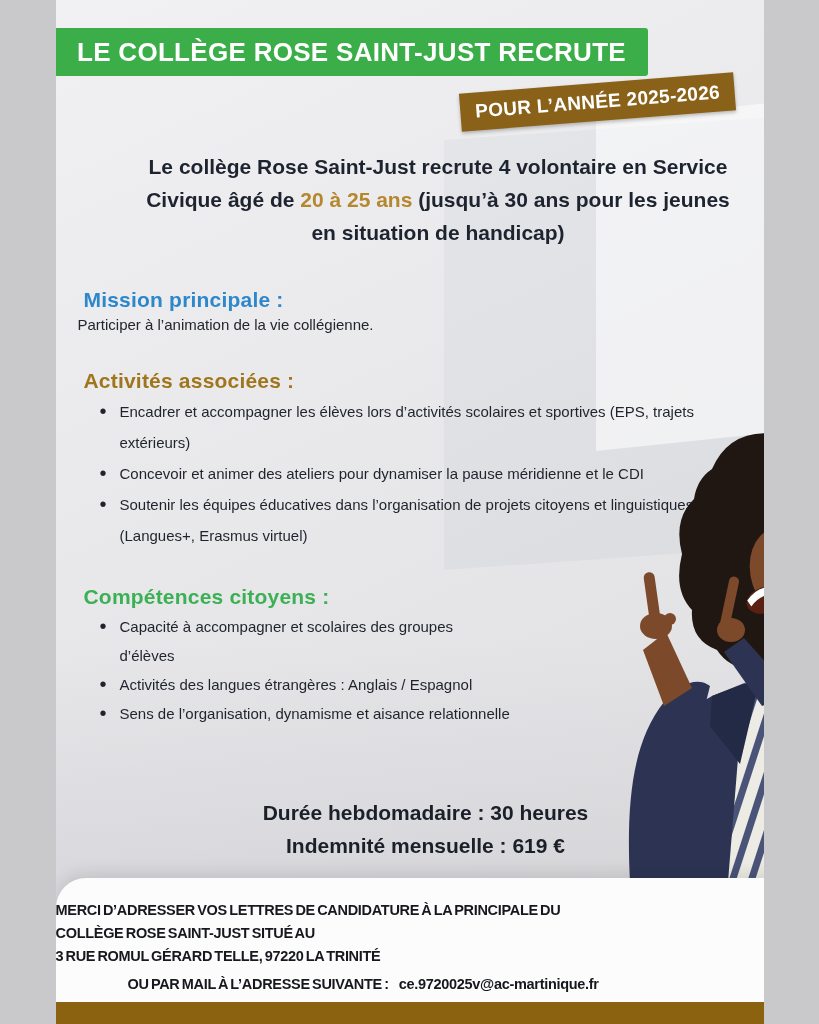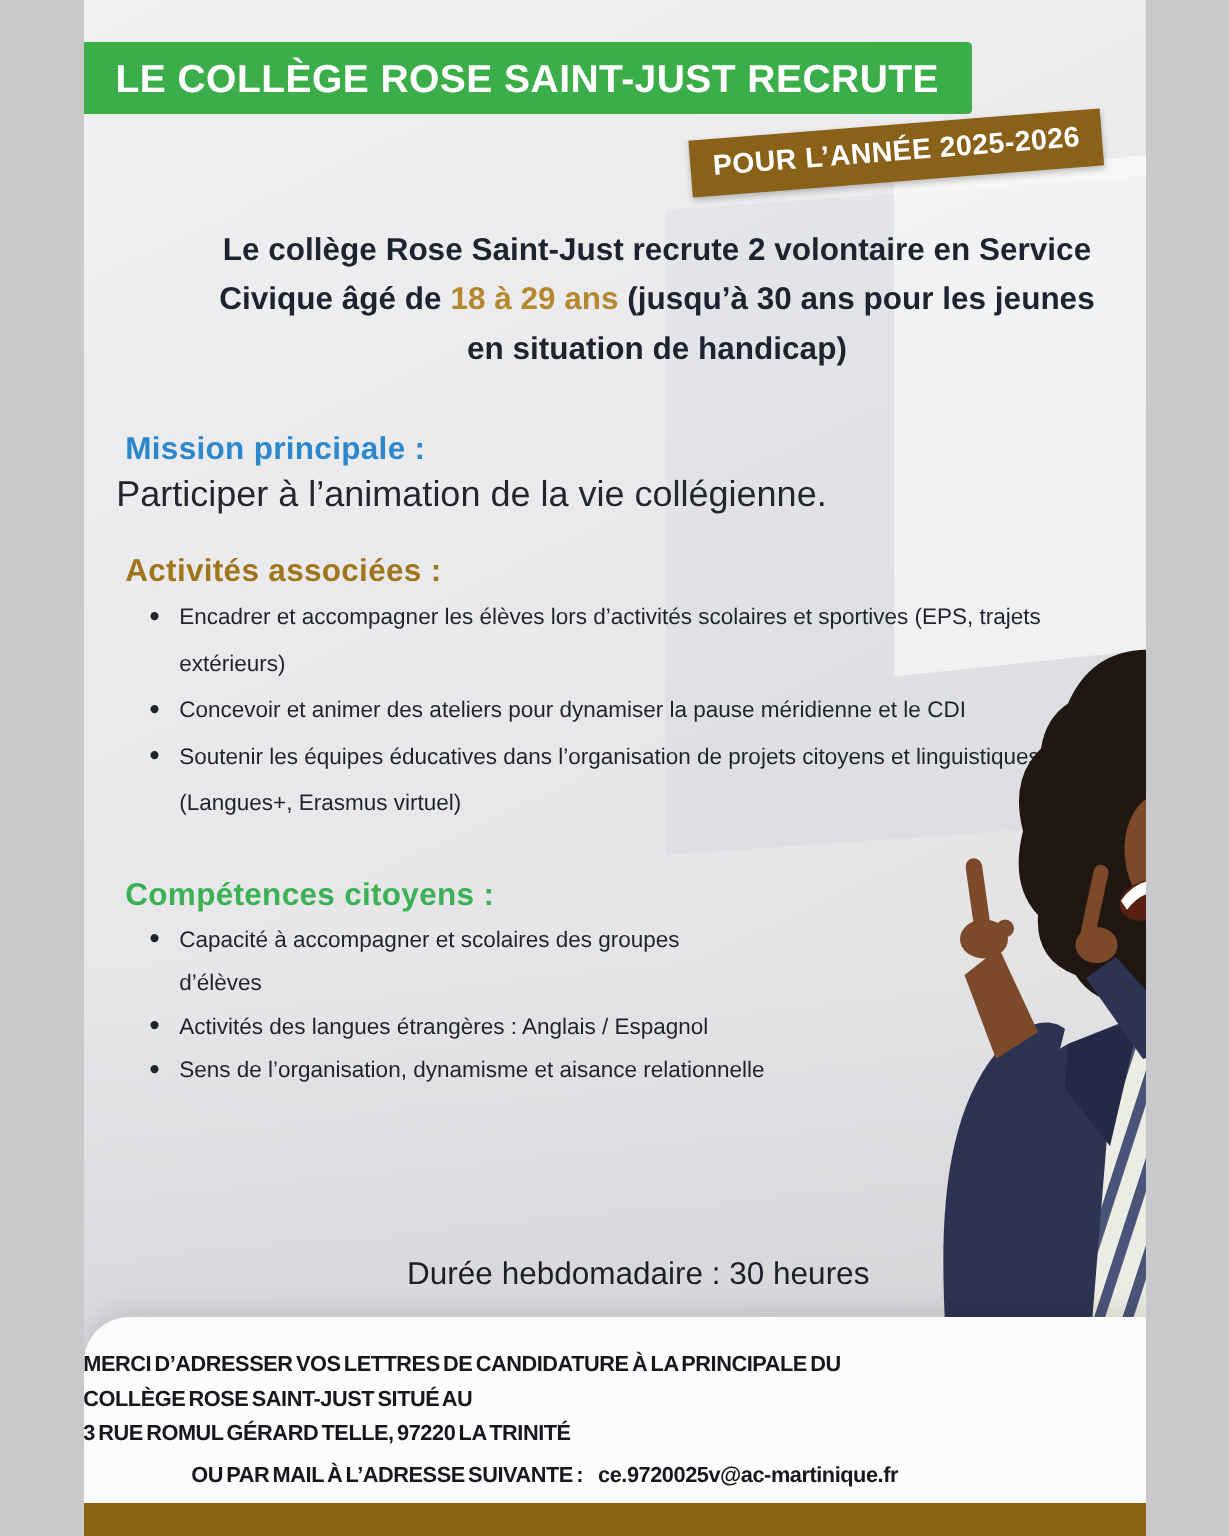--- a/index.html
+++ b/index.html
@@ -32,35 +32,35 @@
     position:absolute; left:85px; top:150px; width:595px; text-align:center;
     font-size:21px; font-weight:bold; line-height:33px; color:#1E2330;
   }
   .intro .gold{ color:#B5872E; }
 
   .sec-heading{ position:absolute; font-size:21px; font-weight:bold; letter-spacing:0.2px; }
   .h-mission{ left:28px; top:288px; color:#2D87CB; }
   .h-activities{ left:28px; top:369px; color:#A0761D; }
   .h-competences{ left:28px; top:585px; color:#3CB054; }
 
-  .mission-body{ position:absolute; left:22px; top:316px; font-size:24px; color:#23262E; }
+  .mission-body{ position:absolute; left:22px; top:316px; font-size:15px; color:#23262E; }
 
   ul.bullets{ position:absolute; left:44px; list-style:none; color:#1F232C; }
   ul.bullets li{ position:relative; padding-left:20px; font-size:15px; }
   ul.bullets li::before{ content:"•"; position:absolute; left:0; top:0; font-size:20px; color:#1F232C; }
   .activities-list{ top:396px; }
   .activities-list li{ line-height:31px; }
   .competences-list{ top:612px; }
   .competences-list li{ line-height:29px; }
   .w-a1{ max-width:620px; } .w-a2{ max-width:560px; } .w-a3{ max-width:610px; }
   .w-c1{ max-width:390px; } .w-c2{ max-width:425px; } .w-c3{ max-width:455px; }
 
   .conditions{
     position:absolute; left:100px; top:796px; width:540px; text-align:center;
-    font-size:21px; font-weight:normal; line-height:33px; color:#1B1F29;margin-top:37px;
+    font-size:21px; font-weight:bold; line-height:33px; color:#1B1F29;
   }
 
   .woman{ position:absolute; left:556px; top:424px; }
 
   .footer-card{
     position:absolute; left:0; top:878px; width:819px; height:124px;
     background:#fcfcfd; border-radius:30px 30px 0 0;
     box-shadow:0 -5px 16px rgba(0,0,0,0.10); z-index:5;
     padding-top:21px; 
     font-weight:bold; color:#16181d; font-size:14.5px; line-height:23px;
@@ -91,41 +91,42 @@
   </div>
 
   <svg class="logo" width="100" height="88" viewBox="0 0 100 88">
     <ellipse cx="52" cy="42" rx="38" ry="32" fill="#2F64A8"></ellipse>
     <path d="M52,2 C22,2 4,20 4,44 C4,66 24,80 50,79 C66,78 78,72 82,64 C70,70 56,72 44,68 C26,62 18,52 19,40 C20,24 34,12 54,12 C70,12 80,20 84,28 C80,12 68,2 52,2 Z" fill="#8B5A1E"></path>
     <path d="M56,14 C70,10 84,18 86,30 C88,40 80,52 68,56 C58,60 46,56 42,48 C40,40 46,34 52,32 C46,28 48,18 56,14 Z" fill="#3AA93F"></path>
     <text x="46" y="52" font-family="Liberation Serif, serif" font-size="30" font-weight="bold" fill="#7B4A14" stroke="#5d3810" stroke-width="0.8" text-anchor="middle">RSJ</text>
     <text x="52" y="72" font-family="Liberation Sans, sans-serif" font-size="7.5" font-weight="bold" fill="#8B5A1E" letter-spacing="1.5" text-anchor="middle">COLLEGE</text>
   </svg>
 
-  <p class="intro"><span>Le collège Rose Saint-Just recrute 2 volontaire en Service Civique âgé  de </span><span class="gold">18 à 29 ans</span><span> (jusqu’à 30 ans pour les jeunes en situation de handicap)</span></p>
+  <p class="intro"><span>Le collège Rose Saint-Just recrute 4 volontaire en Service Civique âgé  de </span><span class="gold">20 à 25 ans</span><span> (jusqu’à 30 ans pour les jeunes en situation de handicap)</span></p>
 
   <h2 class="sec-heading h-mission">Mission principale :</h2>
   <p class="mission-body">Participer à l’animation de la vie collégienne.</p>
 
   <h2 class="sec-heading h-activities">Activités associées :</h2>
   <ul class="bullets activities-list">
     <li class="w-a1">Encadrer et accompagner les élèves lors d’activités scolaires et sportives (EPS, trajets extérieurs)</li>
     <li class="w-a2">Concevoir et animer des ateliers pour dynamiser la pause méridienne et le CDI</li>
     <li class="w-a3">Soutenir les équipes éducatives dans l’organisation de projets citoyens et linguistiques (Langues+, Erasmus virtuel)</li>
   </ul>
 
   <h2 class="sec-heading h-competences">Compétences citoyens :</h2>
   <ul class="bullets competences-list">
     <li class="w-c1">Capacité à accompagner et scolaires des groupes d’élèves</li>
     <li class="w-c2">Activités des langues étrangères : Anglais / Espagnol</li>
     <li class="w-c3">Sens de l’organisation, dynamisme et aisance relationnelle</li>
   </ul>
 
   <div class="conditions">
     <div>Durée hebdomadaire : 30 heures</div>
+    <div>Indemnité mensuelle : 619 €</div>
   </div>
 
   <svg class="woman" width="263" height="458" viewBox="0 0 263 458">
     <defs>
       <pattern id="shirt-stripes" width="18" height="18" patternUnits="userSpaceOnUse" patternTransform="rotate(18)">
         <rect width="18" height="18" fill="#edece4"></rect>
         <rect width="7" height="18" fill="#4a5478"></rect>
       </pattern>
     </defs>
 

